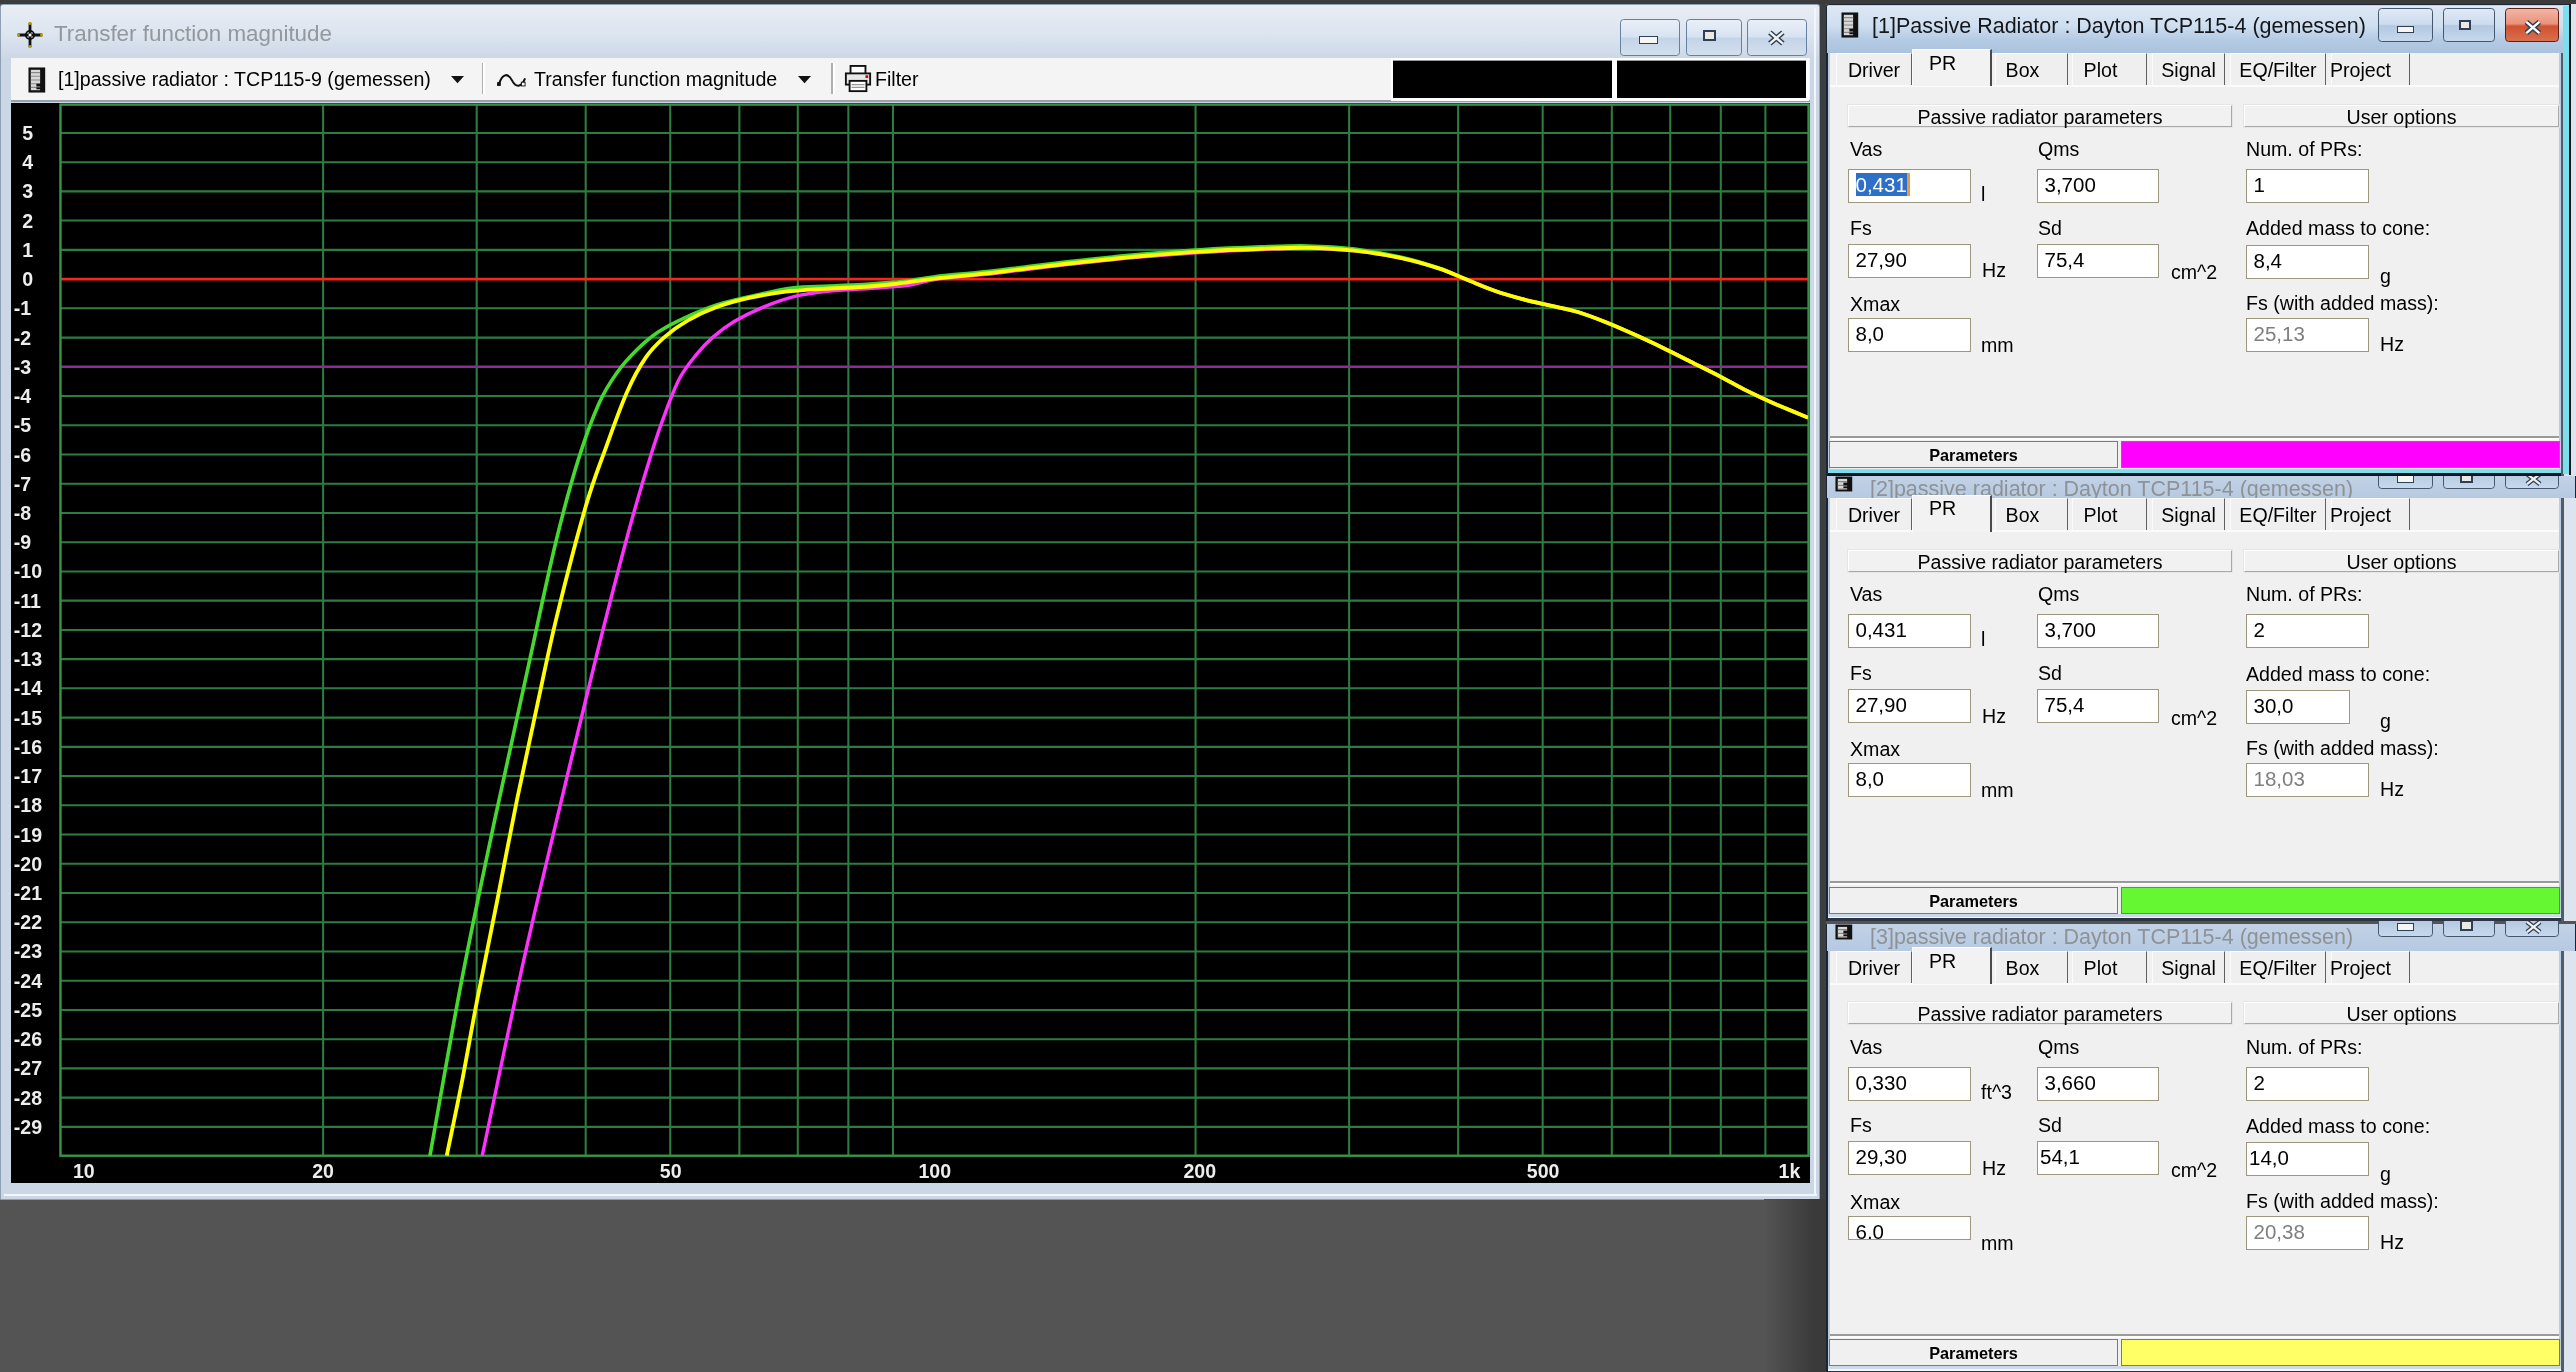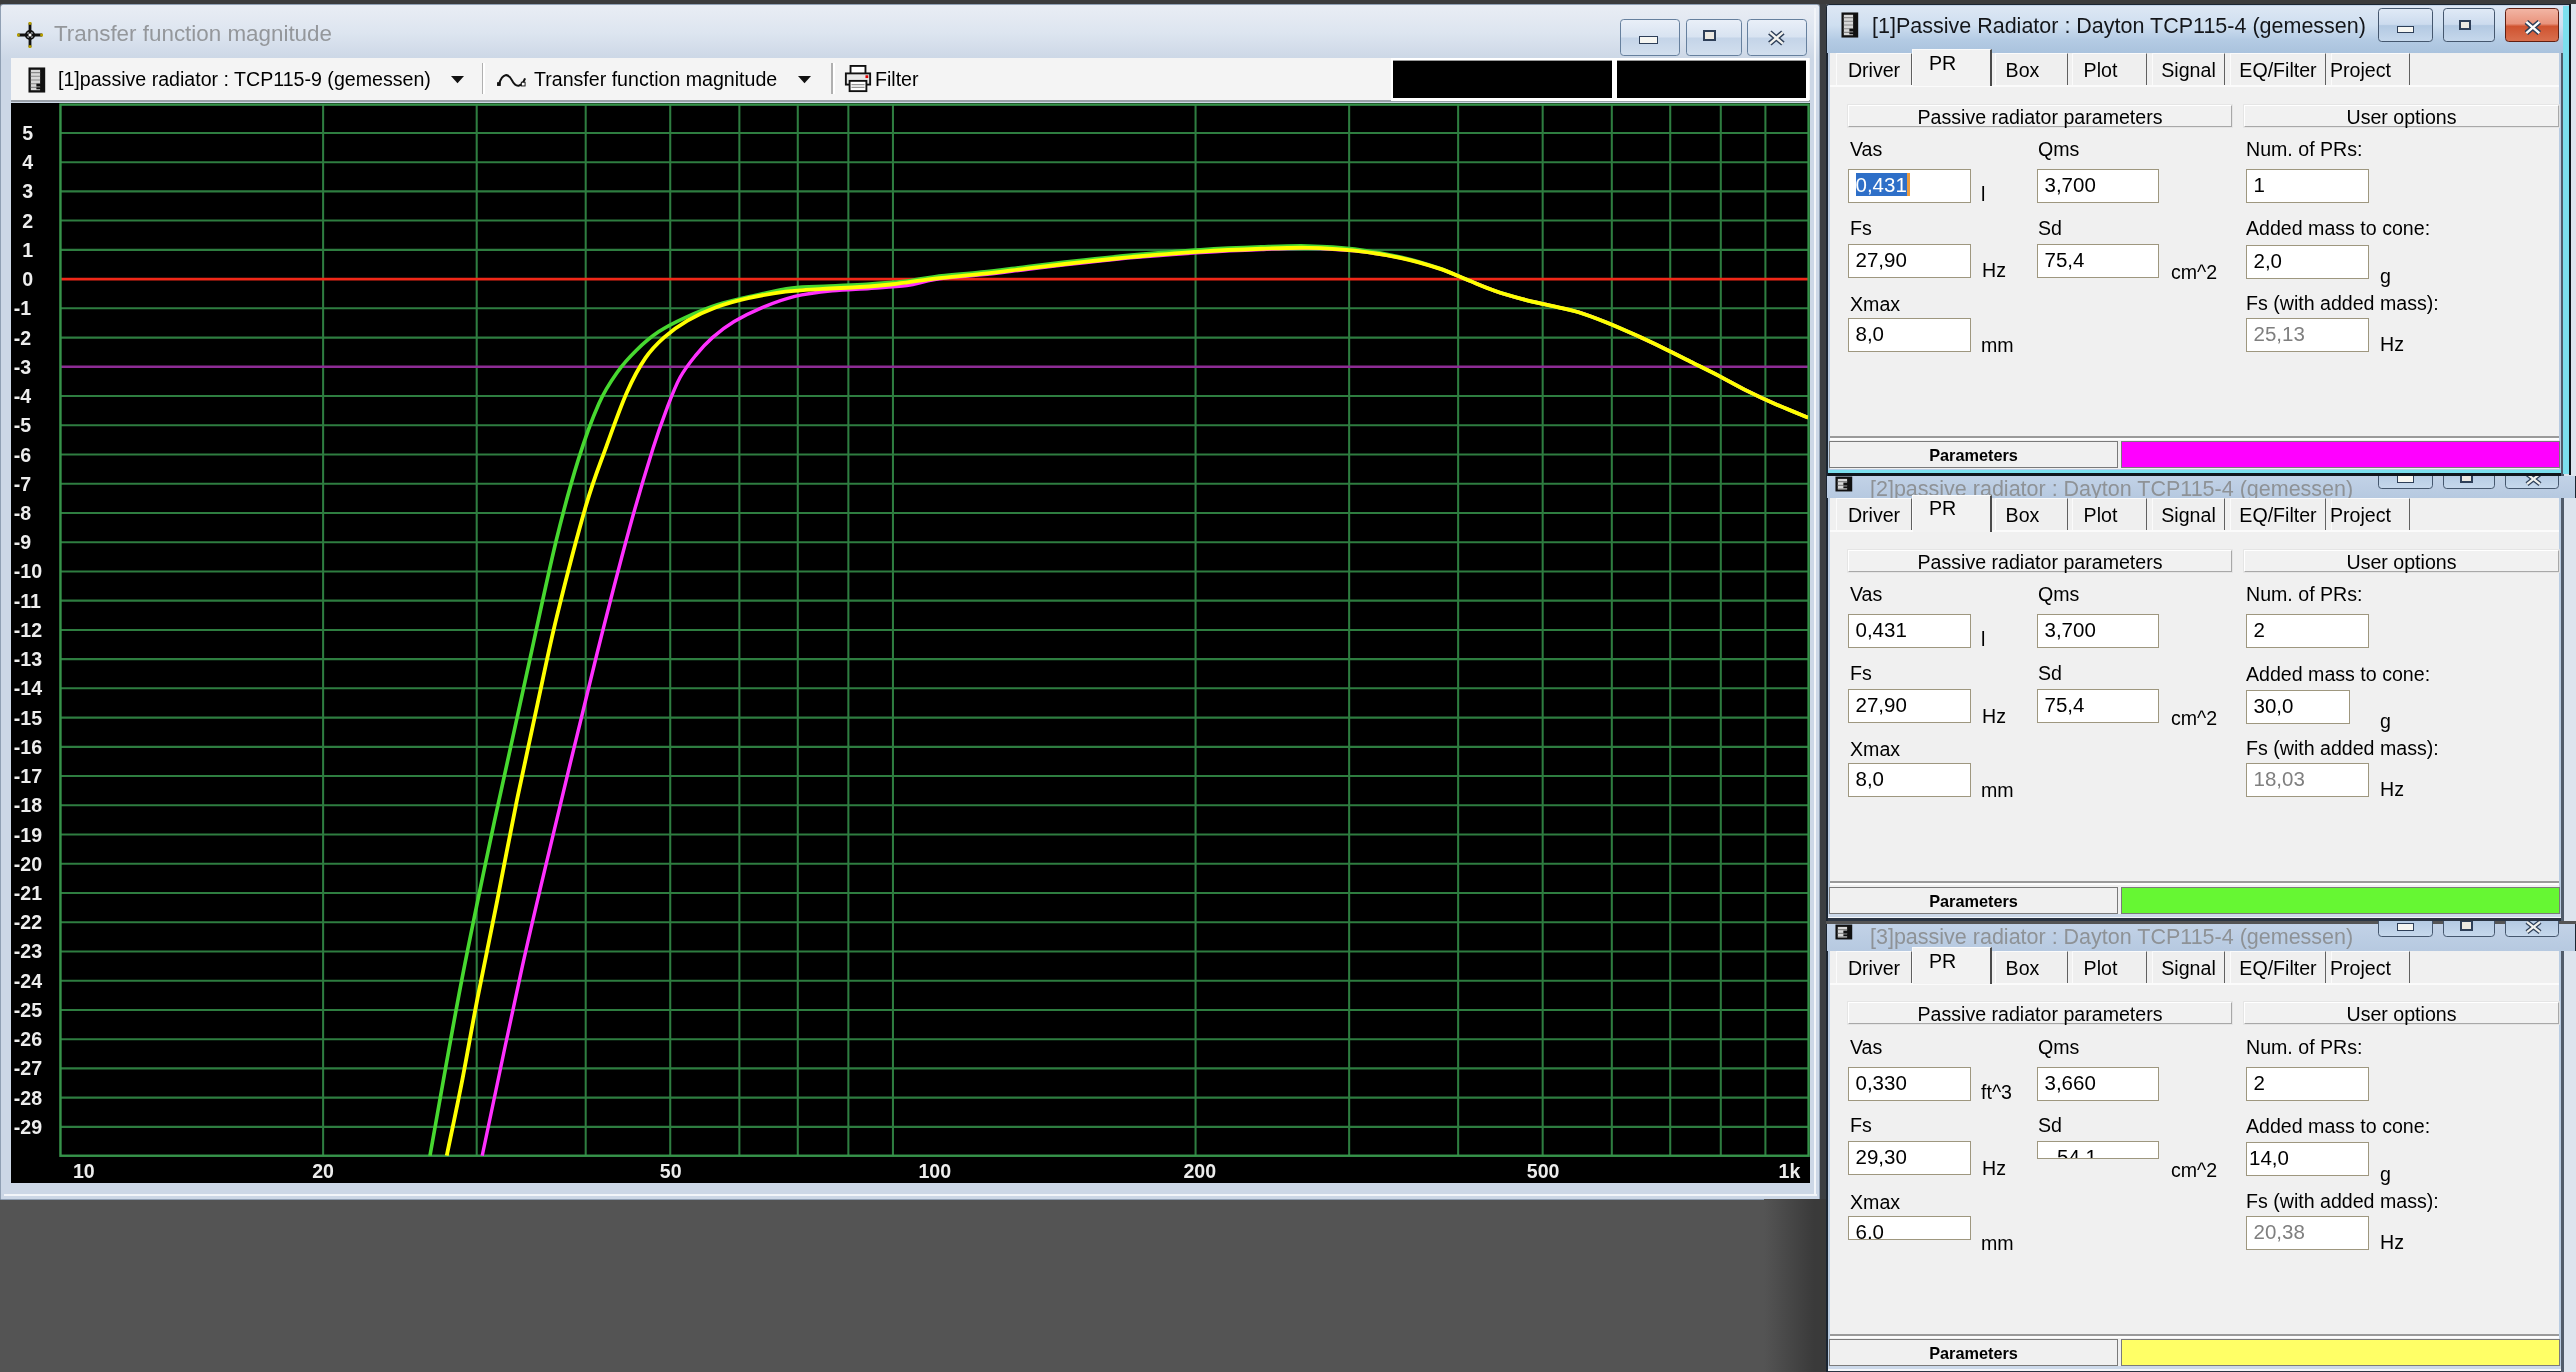--- a/index.html
+++ b/index.html
@@ -223,21 +223,21 @@
 <div style="position:absolute;left:2038px;top:1036px;font-size:19.6px;color:#000;white-space:nowrap">Qms</div>
 <div style="position:absolute;left:2246px;top:1036px;font-size:19.6px;color:#000;white-space:nowrap">Num. of PRs:</div>
 <div style="position:absolute;left:1848px;top:1067px;width:123px;height:34px;background:#fff;border:1.9px solid #9e977f;box-sizing:border-box;font-size:20.5px;line-height:30px;padding-left:6.5px;color:#000;overflow:hidden">0,330</div>
 <div style="position:absolute;left:2037px;top:1067px;width:122px;height:34px;background:#fff;border:1.9px solid #9e977f;box-sizing:border-box;font-size:20.5px;line-height:30px;padding-left:6.5px;color:#000;overflow:hidden">3,660</div>
 <div style="position:absolute;left:2246px;top:1067px;width:123px;height:34px;background:#fff;border:1.9px solid #9e977f;box-sizing:border-box;font-size:20.5px;line-height:30px;padding-left:6.5px;color:#000;overflow:hidden">2</div>
 <div style="position:absolute;left:1981px;top:1081px;font-size:19.6px;color:#000;white-space:nowrap">ft^3</div>
 <div style="position:absolute;left:1850px;top:1114px;font-size:19.6px;color:#000;white-space:nowrap">Fs</div>
 <div style="position:absolute;left:2038px;top:1114px;font-size:19.6px;color:#000;white-space:nowrap">Sd</div>
 <div style="position:absolute;left:2246px;top:1115px;font-size:19.6px;color:#000;white-space:nowrap">Added mass to cone:</div>
 <div style="position:absolute;left:1848px;top:1141px;width:123px;height:34px;background:#fff;border:1.9px solid #9e977f;box-sizing:border-box;font-size:20.5px;line-height:30px;padding-left:6.5px;color:#000;overflow:hidden">29,30</div>
-<div style="position:absolute;left:2037px;top:1141px;width:122px;height:18px;background:#fff;border:1.9px solid #9e977f;box-sizing:border-box;font-size:20.5px;line-height:30px;padding-left:19px;color:#000;overflow:hidden">54,1</div>
+<div style="position:absolute;left:2037px;top:1141px;width:122px;height:34px;background:#fff;border:1.9px solid #9e977f;box-sizing:border-box;font-size:20.5px;line-height:30px;padding-left:2px;color:#000;overflow:hidden">54,1</div>
 <div style="position:absolute;left:2246px;top:1142px;width:123px;height:34px;background:#fff;border:1.9px solid #9e977f;box-sizing:border-box;font-size:20.5px;line-height:30px;padding-left:2px;color:#000;overflow:hidden">14,0</div>
 <div style="position:absolute;left:1982px;top:1157px;font-size:19.6px;color:#000;white-space:nowrap">Hz</div>
 <div style="position:absolute;left:2171px;top:1159px;font-size:19.6px;color:#000;white-space:nowrap">cm^2</div>
 <div style="position:absolute;left:2380px;top:1163px;font-size:19.6px;color:#000;white-space:nowrap">g</div>
 <div style="position:absolute;left:1850px;top:1191px;font-size:19.6px;color:#000;white-space:nowrap">Xmax</div>
 <div style="position:absolute;left:2246px;top:1190px;font-size:19.6px;color:#000;white-space:nowrap">Fs (with added mass):</div>
 <div style="position:absolute;left:1848px;top:1216px;width:123px;height:24px;background:#fff;border:1.9px solid #9e977f;box-sizing:border-box;font-size:20.5px;line-height:30px;padding-left:6.5px;color:#000;overflow:hidden">6,0</div>
 <div style="position:absolute;left:2246px;top:1216px;width:123px;height:34px;background:#fff;border:1.9px solid #9e977f;box-sizing:border-box;font-size:20.5px;line-height:30px;padding-left:6.5px;color:#7f7f7f;overflow:hidden">20,38</div>
 <div style="position:absolute;left:1981px;top:1232px;font-size:19.6px;color:#000;white-space:nowrap">mm</div>
 <div style="position:absolute;left:2380px;top:1231px;font-size:19.6px;color:#000;white-space:nowrap">Hz</div>
@@ -363,21 +363,21 @@
 <div style="position:absolute;left:2246px;top:138px;font-size:19.6px;color:#000;white-space:nowrap">Num. of PRs:</div>
 <div style="position:absolute;left:1848px;top:169px;width:123px;height:34px;background:#fff;border:1.9px solid #9e977f;box-sizing:border-box;font-size:20.5px;line-height:30px;padding-left:6.5px;color:#000;overflow:hidden"><span style="background:#2e6fc8;color:#fff">0,431</span><span style="display:inline-block;width:2.8px;height:22.4px;background:#eb9b3f;vertical-align:-3.7px"></span></div>
 <div style="position:absolute;left:2037px;top:169px;width:122px;height:34px;background:#fff;border:1.9px solid #9e977f;box-sizing:border-box;font-size:20.5px;line-height:30px;padding-left:6.5px;color:#000;overflow:hidden">3,700</div>
 <div style="position:absolute;left:2246px;top:169px;width:123px;height:34px;background:#fff;border:1.9px solid #9e977f;box-sizing:border-box;font-size:20.5px;line-height:30px;padding-left:6.5px;color:#000;overflow:hidden">1</div>
 <div style="position:absolute;left:1981px;top:183px;font-size:19.6px;color:#000;white-space:nowrap">l</div>
 <div style="position:absolute;left:1850px;top:217px;font-size:19.6px;color:#000;white-space:nowrap">Fs</div>
 <div style="position:absolute;left:2038px;top:217px;font-size:19.6px;color:#000;white-space:nowrap">Sd</div>
 <div style="position:absolute;left:2246px;top:217px;font-size:19.6px;color:#000;white-space:nowrap">Added mass to cone:</div>
 <div style="position:absolute;left:1848px;top:244px;width:123px;height:34px;background:#fff;border:1.9px solid #9e977f;box-sizing:border-box;font-size:20.5px;line-height:30px;padding-left:6.5px;color:#000;overflow:hidden">27,90</div>
 <div style="position:absolute;left:2037px;top:244px;width:122px;height:34px;background:#fff;border:1.9px solid #9e977f;box-sizing:border-box;font-size:20.5px;line-height:30px;padding-left:6.5px;color:#000;overflow:hidden">75,4</div>
-<div style="position:absolute;left:2246px;top:245px;width:123px;height:34px;background:#fff;border:1.9px solid #9e977f;box-sizing:border-box;font-size:20.5px;line-height:30px;padding-left:6.5px;color:#000;overflow:hidden">2,0</div>
+<div style="position:absolute;left:2246px;top:245px;width:123px;height:34px;background:#fff;border:1.9px solid #9e977f;box-sizing:border-box;font-size:20.5px;line-height:30px;padding-left:6.5px;color:#000;overflow:hidden">8,4</div>
 <div style="position:absolute;left:1982px;top:259px;font-size:19.6px;color:#000;white-space:nowrap">Hz</div>
 <div style="position:absolute;left:2171px;top:261px;font-size:19.6px;color:#000;white-space:nowrap">cm^2</div>
 <div style="position:absolute;left:2380px;top:265px;font-size:19.6px;color:#000;white-space:nowrap">g</div>
 <div style="position:absolute;left:1850px;top:293px;font-size:19.6px;color:#000;white-space:nowrap">Xmax</div>
 <div style="position:absolute;left:2246px;top:292px;font-size:19.6px;color:#000;white-space:nowrap">Fs (with added mass):</div>
 <div style="position:absolute;left:1848px;top:318px;width:123px;height:34px;background:#fff;border:1.9px solid #9e977f;box-sizing:border-box;font-size:20.5px;line-height:30px;padding-left:6.5px;color:#000;overflow:hidden">8,0</div>
 <div style="position:absolute;left:2246px;top:318px;width:123px;height:34px;background:#fff;border:1.9px solid #9e977f;box-sizing:border-box;font-size:20.5px;line-height:30px;padding-left:6.5px;color:#7f7f7f;overflow:hidden">25,13</div>
 <div style="position:absolute;left:1981px;top:334px;font-size:19.6px;color:#000;white-space:nowrap">mm</div>
 <div style="position:absolute;left:2380px;top:333px;font-size:19.6px;color:#000;white-space:nowrap">Hz</div>
 <div style="position:absolute;left:1830px;top:436px;width:729px;height:1.9px;background:#9a9a9a"></div>

